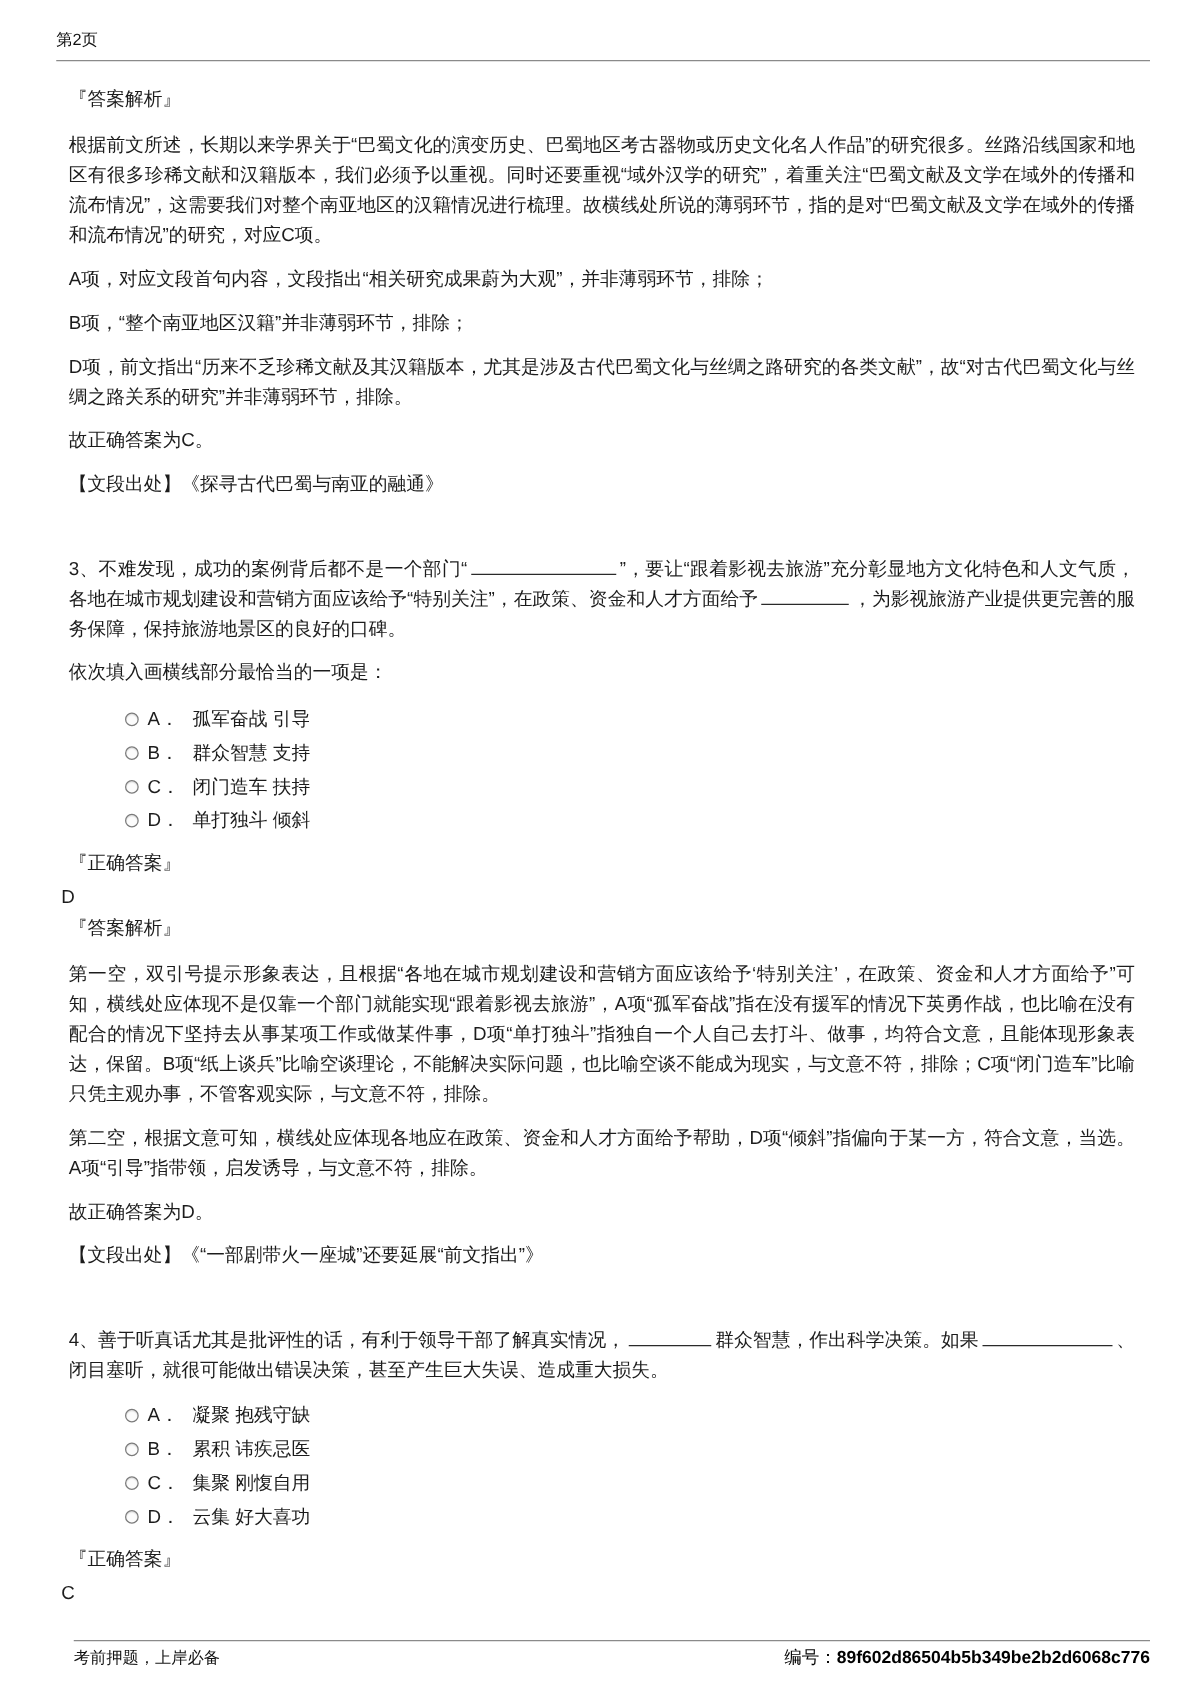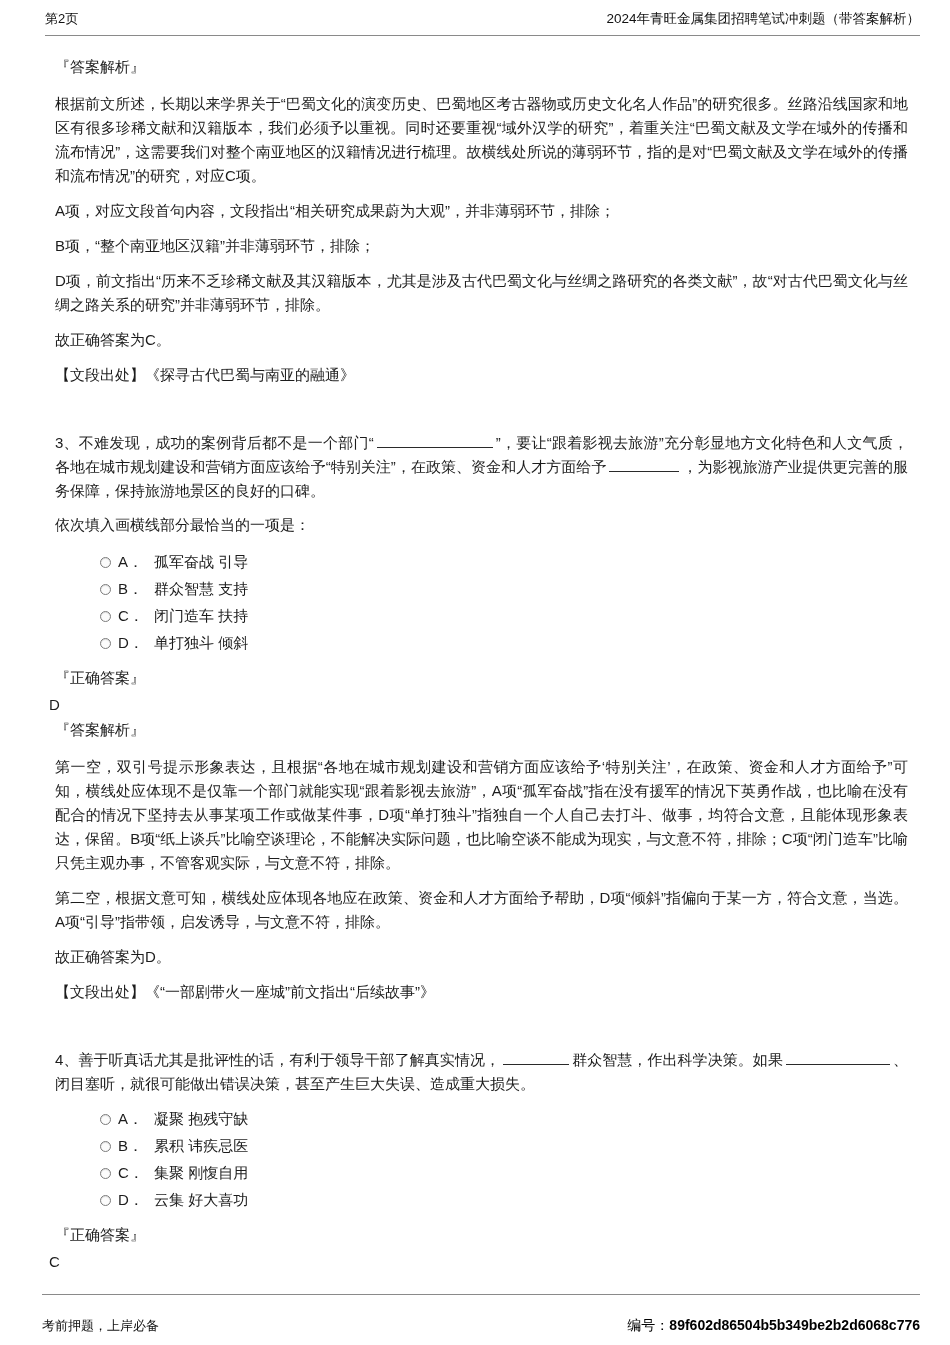--- a/index.html
+++ b/index.html
@@ -9,21 +9,21 @@
     width: 950px;
     height: 1345px;
     margin: 0 auto;
     background: #ffffff;
     font-family: "Liberation Sans", "DejaVu Sans", sans-serif;
     color: #1c1c1c;
     overflow: hidden;
   }
   
   .header {
-    margin: 10px 30px 0 45px;
+    margin: 23px 30px 0 45px;
     padding-bottom: 7px;
     border-bottom: 1px solid #8a8a8a;
     display: flex;
     justify-content: space-between;
     align-items: flex-end;
     font-size: 13px;
     color: #111;
     gap: 20px;
   }
   .header .doc-title { font-size: 13.5px; }
@@ -81,43 +81,42 @@
     background: #fcfcfc;
     box-shadow: inset 0 1px 1px rgba(0,0,0,0.12);
     margin-right: 7px;
     flex: 0 0 auto;
   }
   .opt-letter { font-size: 15px; width: 36px; }
   .opt-text { font-size: 15px; text-align: right; }
   
   .footer {
     position: absolute;
-    left: 42px;
+    left: 59px;
     right: 30px;
     bottom: 10px;
     border-top: 1px solid #8a8a8a;
-    padding-top: 22px;
+    padding-top: 4px;
     display: flex;
     justify-content: space-between;
     align-items: baseline;
   }
   .footer-left { font-size: 13px; color: #111; }
   .footer-right { font-size: 14px; font-weight: bold; color: #000; }
   .footer-right .num-label { font-weight: normal; }
   .gap-sm { height: 4px; }
   .gap-md { height: 8px; }
 </style>
 </head>
 <body>
 
 <div class="page">
 
   <div class="header">
     <span class="page-num">第2页</span>
-    <span class="doc-title">2024年青旺金属集团招聘笔试冲刺题（带答案解析）</span>
   </div>
 
   <div class="content">
 
     <div class="label-line">『答案解析』</div>
     <div class="gap-md"></div>
     <p class="para">根据前文所述，长期以来学界关于“巴蜀文化的演变历史、巴蜀地区考古器物或历史文化名人作品”的研究很多。丝路沿线国家和地区有很多珍稀文献和汉籍版本，我们必须予以重视。同时还要重视“域外汉学的研究”，着重关注“巴蜀文献及文学在域外的传播和流布情况”，这需要我们对整个南亚地区的汉籍情况进行梳理。故横线处所说的薄弱环节，指的是对“巴蜀文献及文学在域外的传播和流布情况”的研究，对应C项。</p>
     <div class="gap-sm"></div>
     <p class="para">A项，对应文段首句内容，文段指出“相关研究成果蔚为大观”，并非薄弱环节，排除；</p>
     <div class="gap-sm"></div>
@@ -159,21 +158,21 @@
     <div class="label-line">『正确答案』</div>
     <div class="answer-letter">D</div>
     <div class="label-line">『答案解析』</div>
     <div class="gap-md"></div>
     <p class="para">第一空，双引号提示形象表达，且根据“各地在城市规划建设和营销方面应该给予‘特别关注’，在政策、资金和人才方面给予”可知，横线处应体现不是仅靠一个部门就能实现“跟着影视去旅游”，A项“孤军奋战”指在没有援军的情况下英勇作战，也比喻在没有配合的情况下坚持去从事某项工作或做某件事，D项“单打独斗”指独自一个人自己去打斗、做事，均符合文意，且能体现形象表达，保留。B项“纸上谈兵”比喻空谈理论，不能解决实际问题，也比喻空谈不能成为现实，与文意不符，排除；C项“闭门造车”比喻只凭主观办事，不管客观实际，与文意不符，排除。</p>
     <div class="gap-sm"></div>
     <p class="para">第二空，根据文意可知，横线处应体现各地应在政策、资金和人才方面给予帮助，D项“倾斜”指偏向于某一方，符合文意，当选。A项“引导”指带领，启发诱导，与文意不符，排除。</p>
     <div class="gap-sm"></div>
     <p class="para">故正确答案为D。</p>
     <div class="gap-sm"></div>
-    <div class="source-line">【文段出处】《“一部剧带火一座城”前文指出“后续故事”》</div>
+    <div class="source-line">【文段出处】《“一部剧带火一座城”还要延展“前文指出”》</div>
 
     <p class="para stem"><span>4、善于听真话尤其是批评性的话，有利于领导干部了解真实情况，</span><span class="blank blank-q4-a"></span><span>群众智慧，作出科学决策。如果</span><span class="blank blank-q4-b"></span><span>、闭目塞听，就很可能做出错误决策，甚至产生巨大失误、造成重大损失。</span></p>
 
 
     <div class="options">
       <div class="option">
         <span class="radio"></span>
         <span class="opt-letter">A．</span>
         <span class="opt-text">凝聚 抱残守缺</span>
       </div>

